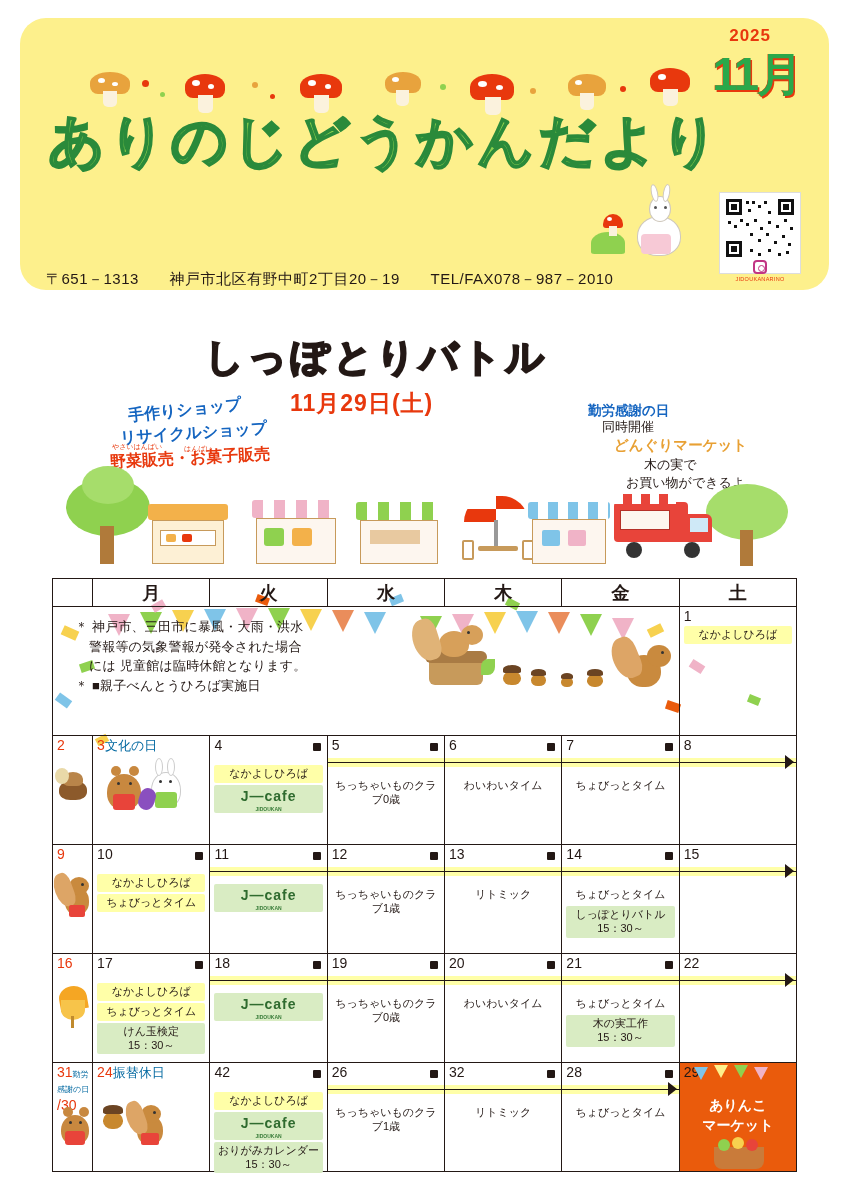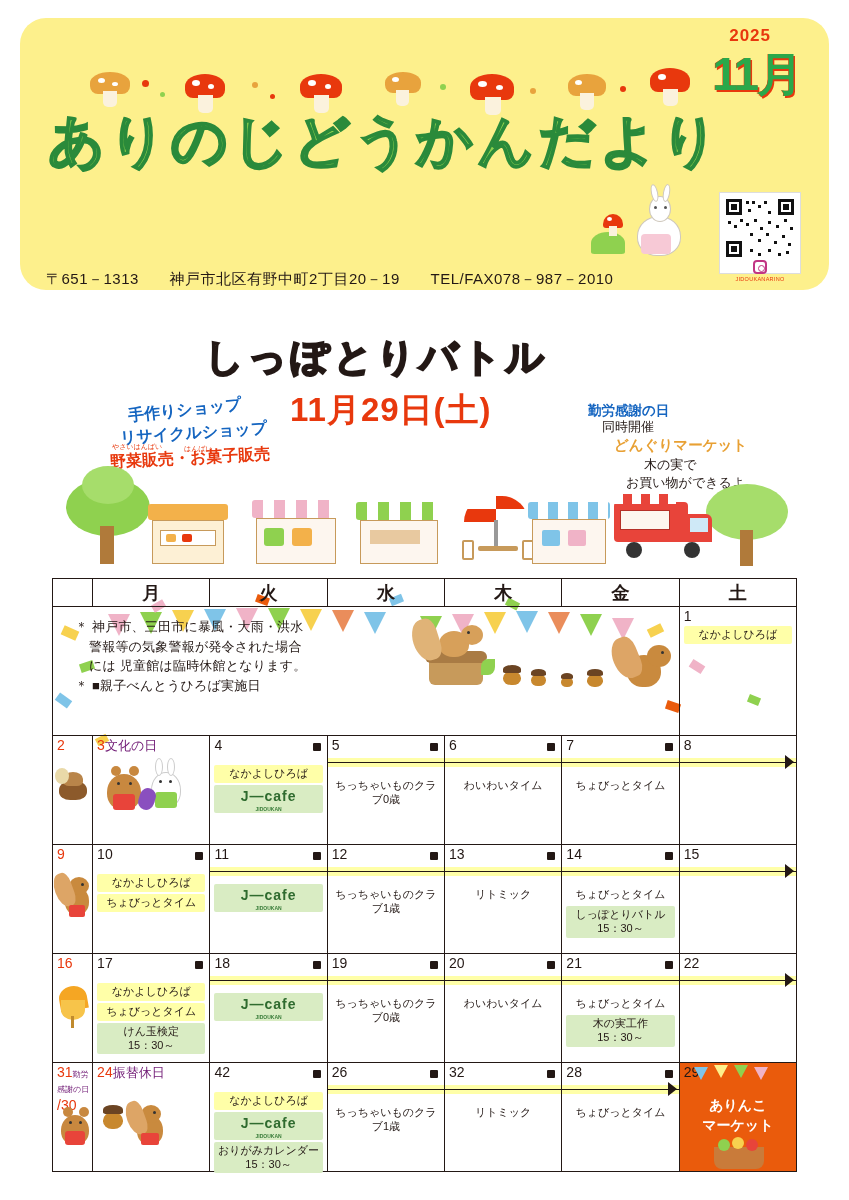--- a/index.html
+++ b/index.html
@@ -87,21 +87,21 @@
   
   .market { position:absolute; left:0; top: 296px; width: 849px; height: 272px; }
   .market-title {
     position:absolute; left: 205px; top: 36px;
     font-size: 38px; font-weight: bold; color:#fff;
     -webkit-text-stroke: 2.2px #231815;
     letter-spacing: 4px; white-space: nowrap;
   }
   .market-date {
     position:absolute; left: 290px; top: 92px;
-    font-size: 33px; font-weight: bold; color: #e8380d;
+    font-size: 23px; font-weight: bold; color: #e8380d;
     letter-spacing: 1px; white-space: nowrap;
   }
   .market-time {
     position:absolute; left: 285px; top: 140px;
     font-size: 33px; font-weight: bold; color: #1565c0;
     letter-spacing: 1px; white-space: nowrap;
   }
   .tag-l1 { position:absolute; left: 128px; top: 104px; font-size: 16px; font-weight:bold; color:#1565c0; transform: rotate(-6deg); }
   .tag-l2 { position:absolute; left: 120px; top: 127px; font-size: 16px; font-weight:bold; color:#1565c0; transform: rotate(-4deg); }
   .tag-l3 { position:absolute; left: 110px; top: 152px; font-size: 16px; font-weight:bold; color:#e8380d; transform: rotate(-3deg); }
@@ -124,21 +124,21 @@
     width: 745px;
     border-collapse: collapse;
     table-layout: fixed;
   }
   .cal td, .cal th { border: 1px solid #231815; padding: 0; vertical-align: top; }
   .cal thead th { height: 28px; font-size: 18px; font-weight: bold; text-align:center; vertical-align: middle;}
   col.c0 { width: 40px; }
   col.cd { width: 117px; }
   .daynum { font-size: 14px; padding: 2px 0 0 4px; line-height: 1.1; }
   .daynum.red { color: #e8380d; }
-  .holi { font-size: 13px; color:#701a75; }
+  .holi { font-size: 13px; color:#0369a1; }
   .holi small { font-size: 8px; }
   .bento {
     display:inline-block; width: 8px; height: 8px; background:#231815;
     float: right; margin: 5px 6px 0 0; border-radius: 1px;
   }
   .cell { position: relative; height: 108px; }
   .cell-r1 { height: 128px; }
   .note {
     font-size: 13px; line-height: 1.5; padding: 10px 0 0 22px; letter-spacing: .2px;
   }

